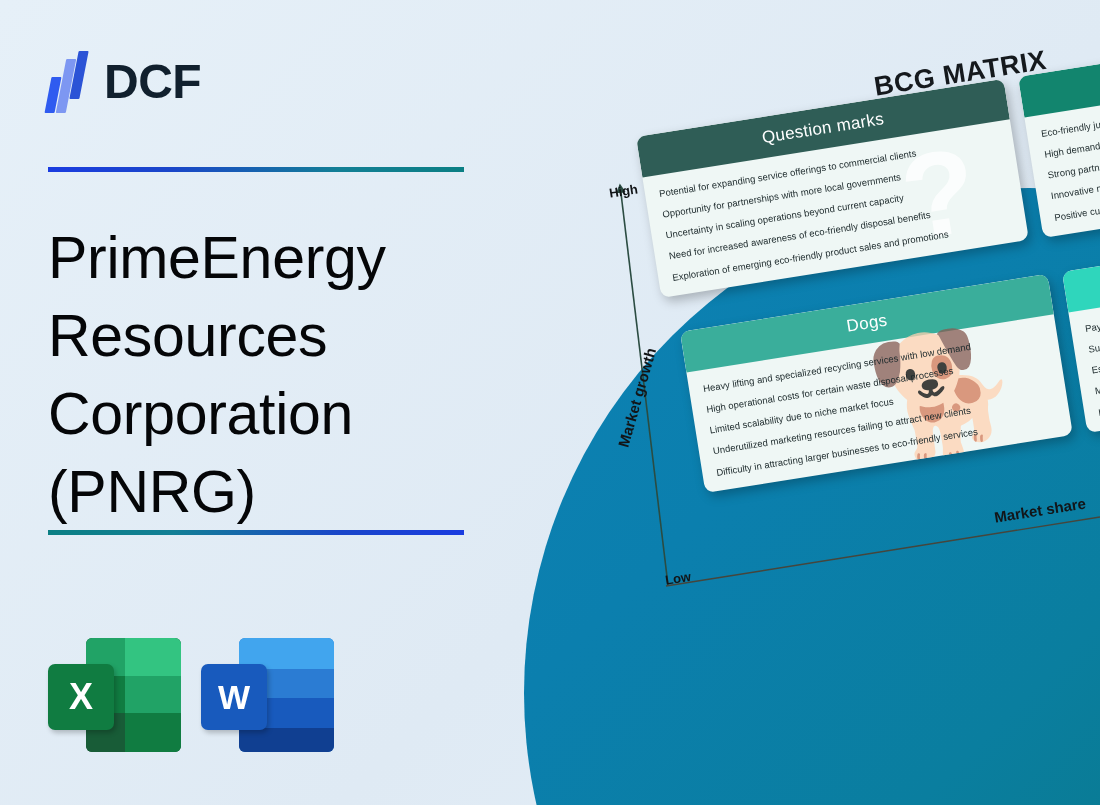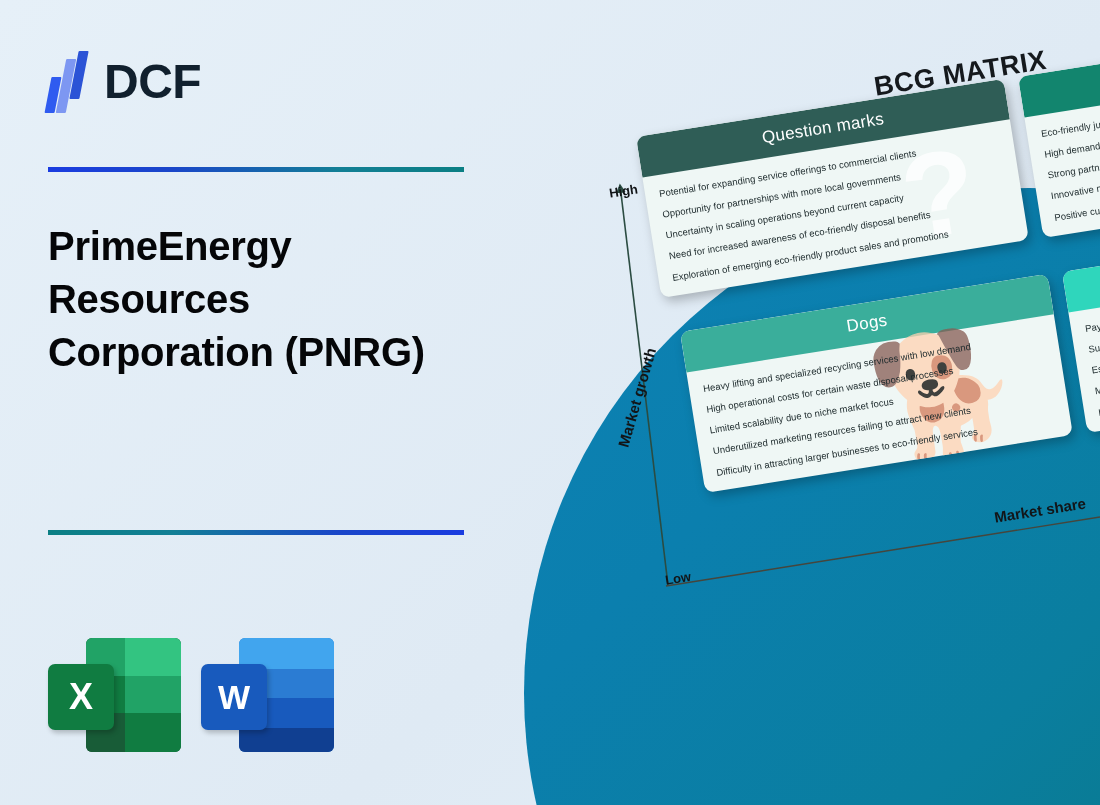--- a/index.html
+++ b/index.html
@@ -91,23 +91,23 @@
     top: 518px;
     background: linear-gradient(90deg, #0b7f84 0%, #127f95 30%, #1a46c9 70%, #1a3ce0 100%);
   }
 
   
   #page-title {
     position: absolute;
     left: 48px;
     top: 208px;
     width: 430px;
-    font-size: 40px;
+    font-size: 59px;
     line-height: 1.32;
-    font-weight: bold;
+    font-weight: normal;
     color: #050608;
     letter-spacing: -0.3px;
   }
 
   
   #office-icons {
     position: absolute;
     left: 48px;
     top: 620px;
     display: flex;

